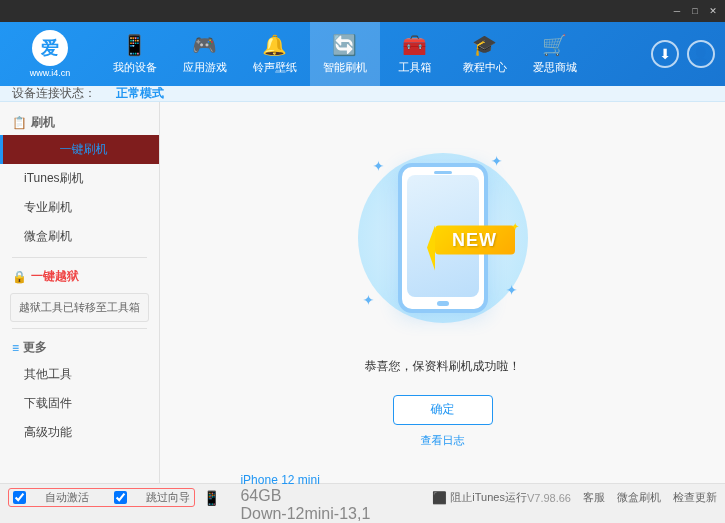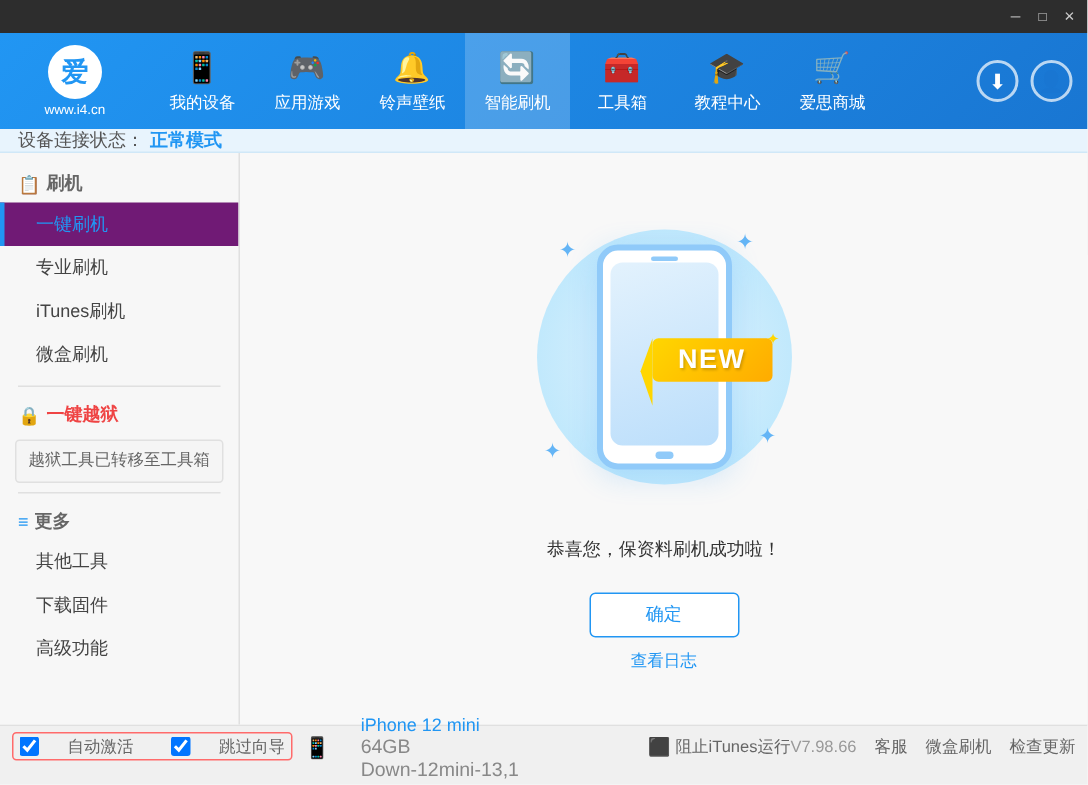--- a/index.html
+++ b/index.html
@@ -89,21 +89,21 @@
     .status-bar {
       height: 16px;
       background: #e8f4fd;
       border-bottom: 1px solid #d0e8f8;
       display: flex;
       align-items: center;
       padding: 0 12px;
       font-size: 12px;
       color: #555;
     }
-    .status-bar .status-value { color: #2196f3; font-weight: bold; margin-left: 4px; }
+    .status-bar .status-value { color: #2196f3; font-weight: bold; margin-left: 20px; }
 
     
     .main-layout {
       display: flex;
       height: calc(523px - 22px - 64px - 28px - 28px);
     }
 
     
     .sidebar {
       width: 160px;
@@ -122,24 +122,25 @@
     }
     .sidebar-group-title .icon { margin-right: 4px; color: #2196f3; }
 
     .sidebar-item {
       padding: 6px 16px 6px 24px;
       font-size: 12px;
       color: #444;
       cursor: pointer;
     }
     .sidebar-item.active {
-      background: #701a75;
+      background: #7f1d1d;
       color: #2196f3;
       border-left: 3px solid #2196f3;
       padding-left: 21px;
+      text-align: center;
     }
 
     .sidebar-divider { height: 1px; background: #e0e0e0; margin: 6px 12px; }
 
     .sidebar-notice {
       margin: 4px 10px;
       padding: 6px 8px;
       background: #f5f5f5;
       border: 1px solid #e0e0e0;
       border-radius: 3px;
@@ -318,21 +319,21 @@
       border-radius: 3px;
     }
     .bottom-checkbox-group input[type="checkbox"] { margin: 0; }
 
     .device-info {
       display: flex;
       flex-direction: column;
       margin-left: 8px;
     }
     .device-name { color: #2196f3; font-weight: normal; font-size: 12px; }
-    .device-detail { color: #888; font-size: 13px; }
+    .device-detail { color: #888; font-size: 16px; }
 
     .bottom-right {
       display: flex;
       align-items: center;
       gap: 12px;
       font-size: 11px;
     }
     .bottom-link { color: #666; cursor: pointer; text-align: center; }
     .version-text { color: #999; }
 
@@ -404,22 +405,22 @@
 
 <div class="main-layout">
 
   <div class="sidebar">
 
     <div class="sidebar-group-title">
       <span class="icon">📋</span>
       <span>刷机</span>
     </div>
     <div class="sidebar-item active">一键刷机</div>
+    <div class="sidebar-item">iTunes刷机</div>
     <div class="sidebar-item">专业刷机</div>
-    <div class="sidebar-item">iTunes刷机</div>
     <div class="sidebar-item">微盒刷机</div>
 
     <div class="sidebar-divider"></div>
 
     <div class="sidebar-group-title">
       <span class="icon">🔒</span>
       <span class="disabled" style="color:#ef4444;">一键越狱</span>
     </div>
 
     <div class="sidebar-notice">越狱工具已转移至工具箱</div>

